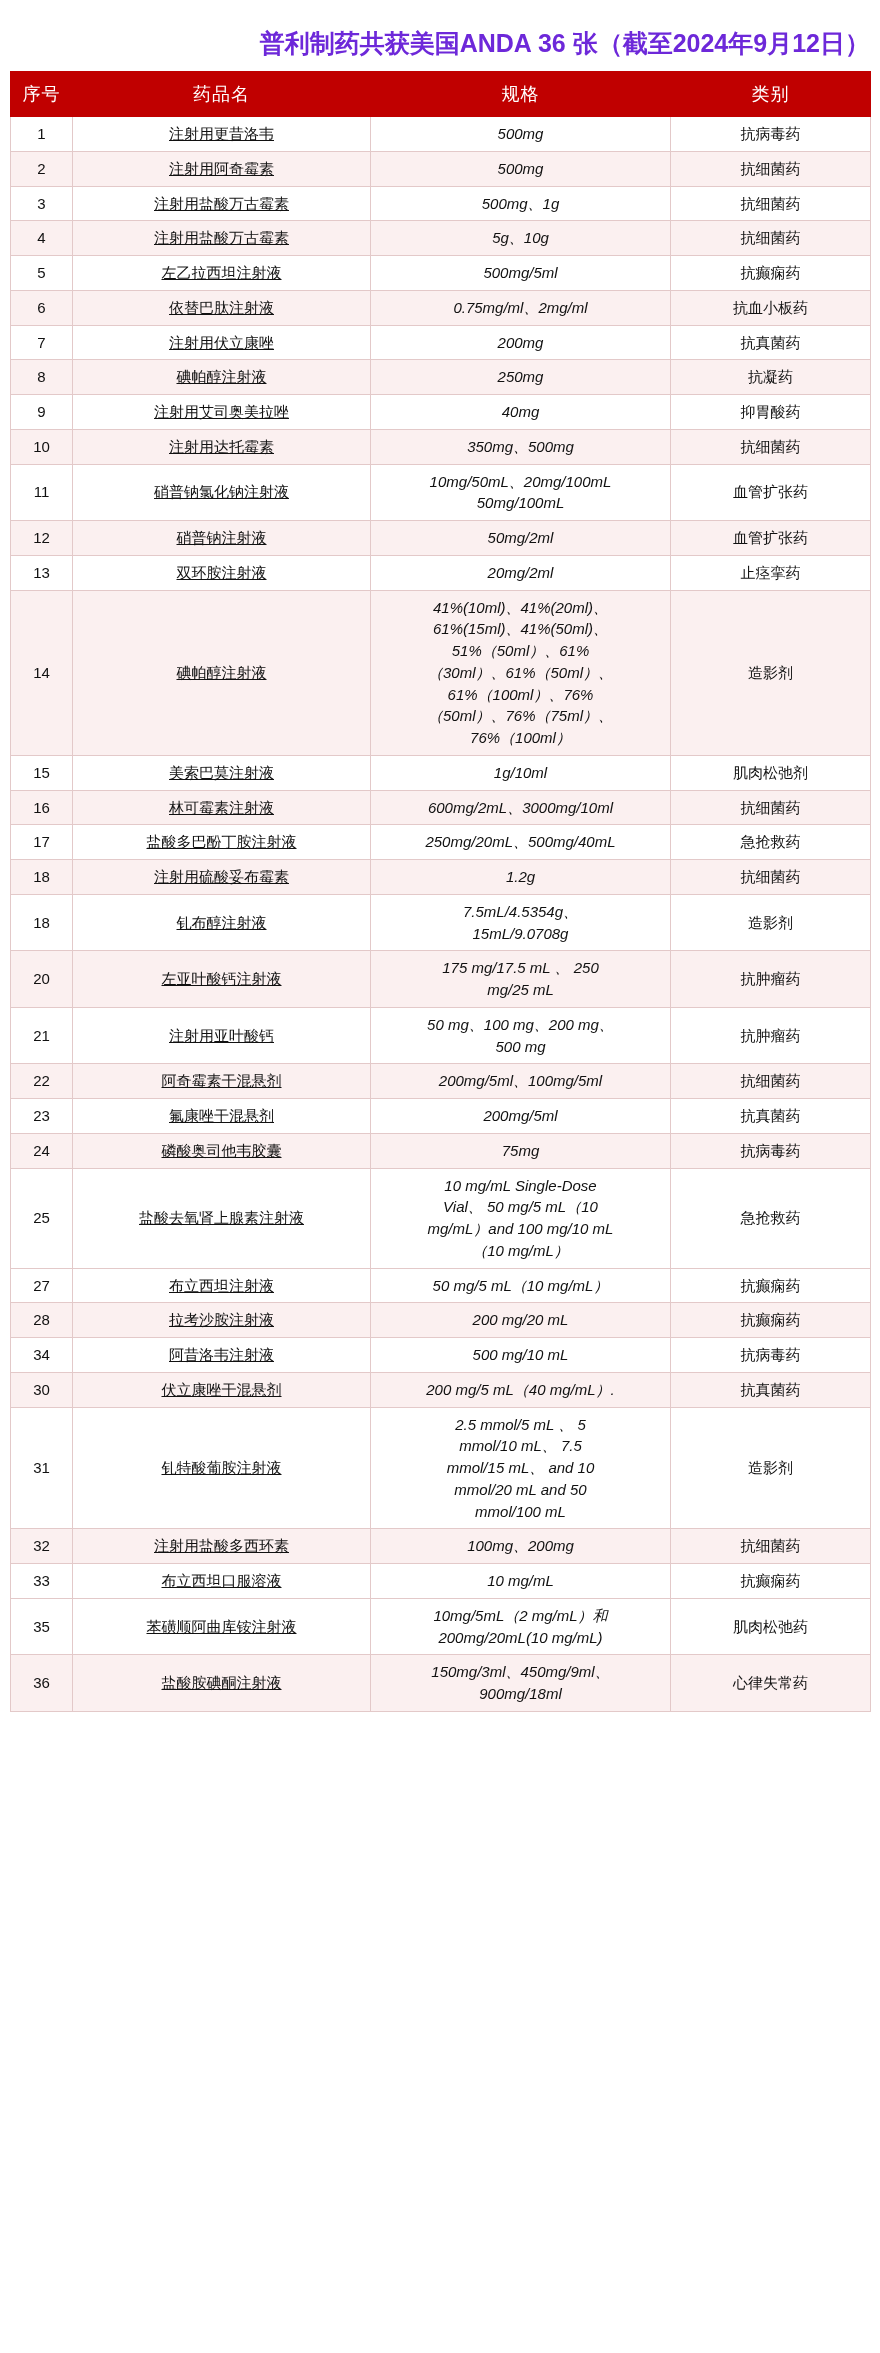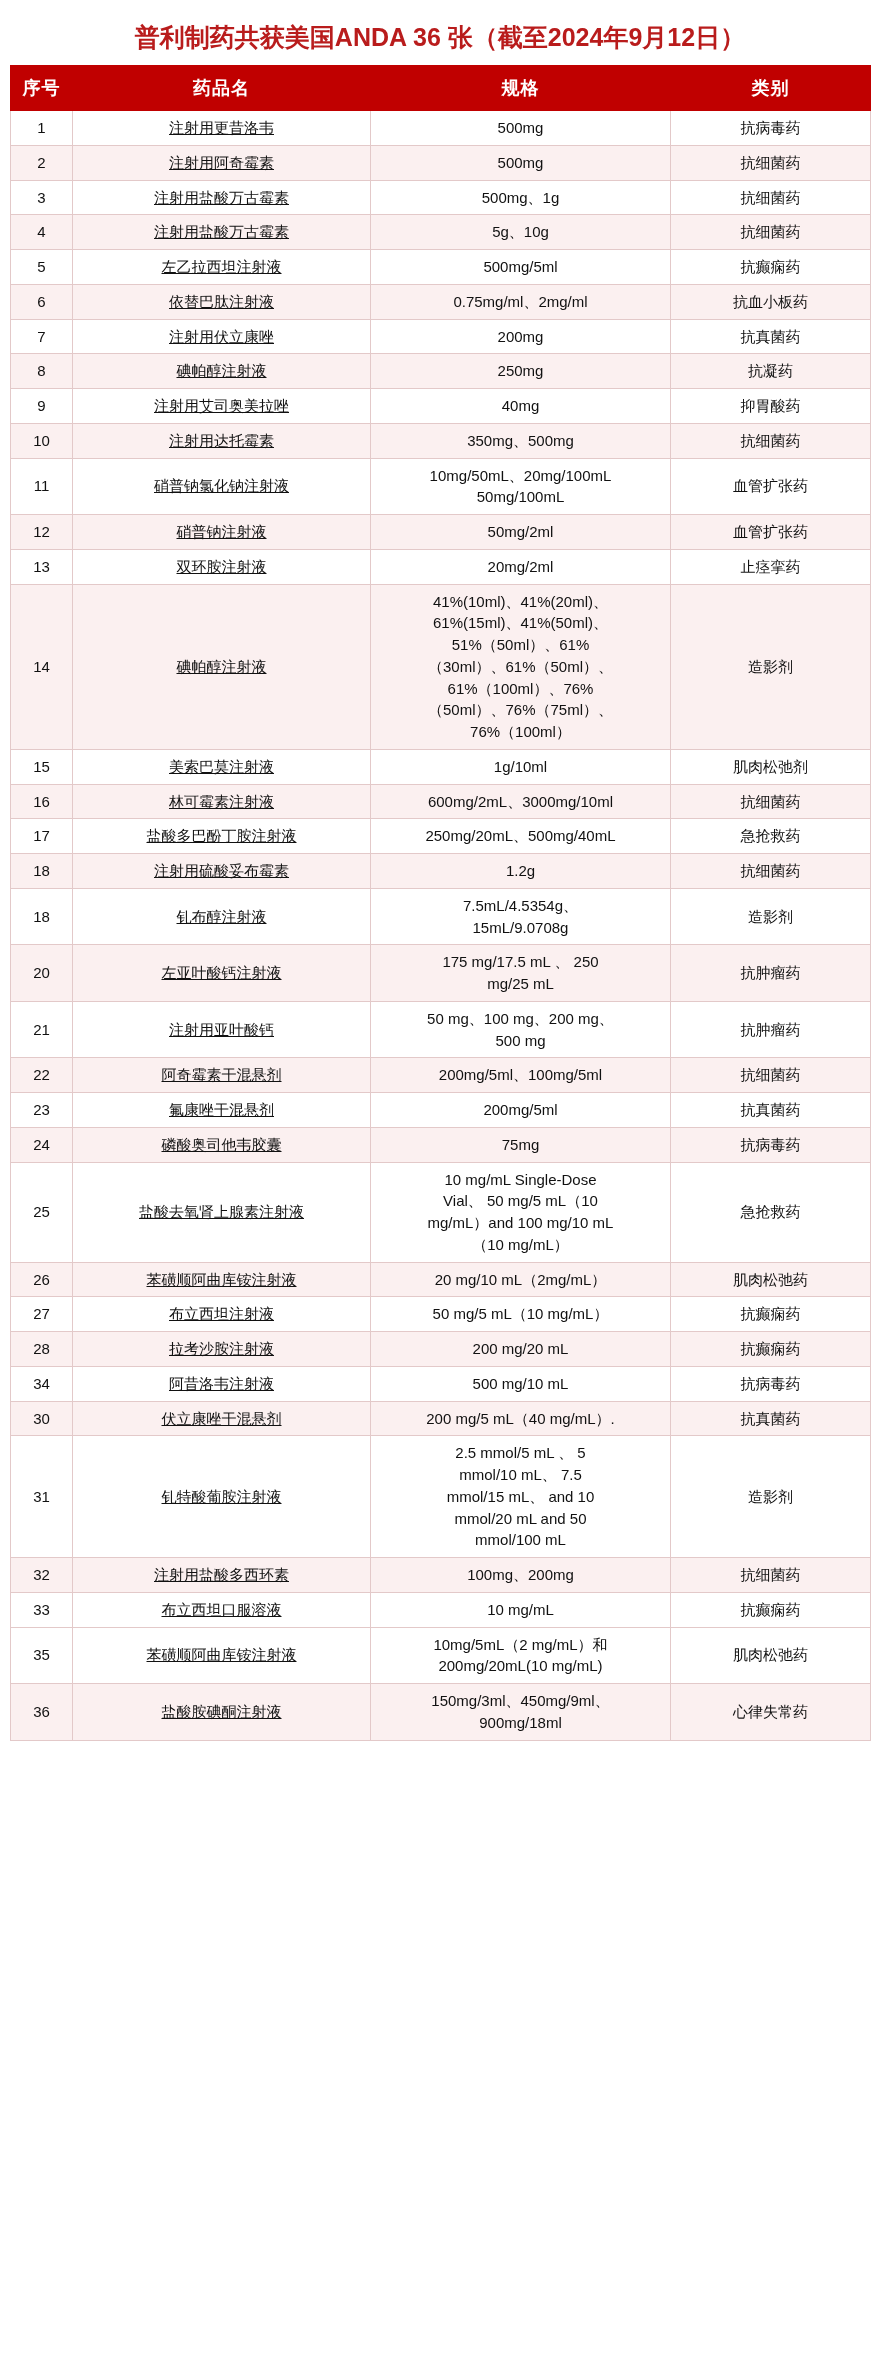--- a/index.html
+++ b/index.html
@@ -12,63 +12,63 @@
     font-family: "Liberation Sans", "DejaVu Sans", sans-serif;
     color: #000;
   }
   .page {
     width: 880px;
     box-sizing: border-box;
     padding: 0 10px 8px 10px;
     background: #ffffff;
   }
   .doc-title {
-    text-align: center;
+    text-align: right;
     font-size: 25px;
     font-weight: bold;
-    color: #b91c1c;
+    color: #6d28d9;
     letter-spacing: 0px;
-    padding: 22px 0 13px 0;
+    padding: 28px 0 13px 0;
     line-height: 1.2;
   }
   table.anda {
     width: 860px;
     border-collapse: collapse;
     table-layout: fixed;
     border: 1px solid #d0a6a6;
   }
   table.anda col.c-idx { width: 62px; }
   table.anda col.c-name { width: 298px; }
   table.anda col.c-spec { width: 300px; }
   table.anda col.c-cat { width: 200px; }
   table.anda thead th {
     background: #c00000;
     color: #ffffff;
     font-size: 18px;
-    font-weight: bold;
+    font-weight: normal;
     height: 42px;
     border: 1px solid #c00000;
     text-align: center;
     vertical-align: middle;
     letter-spacing: 1px;
   }
   table.anda tbody td {
     border: 1px solid #e3c9c9;
     text-align: center;
     vertical-align: middle;
     font-size: 15px;
     line-height: 1.45;
     padding: 6px 5px;
     color: #111;
   }
   table.anda tbody tr.odd td { background: #ffffff; }
   table.anda tbody tr.even td { background: #fbf0f0; }
   td.idx { font-size: 15px; }
   td.name { font-size: 15.5px; text-decoration: underline; }
-  td.spec { font-size: 14px; }
+  td.spec { font-size: 14px; font-style: italic; }
   td.cat { font-size: 15px; }
   .spec-cell {
     display: block;
     white-space: pre-line;
   }
 </style>
 </head>
 <body>
 
 <div class="page">
@@ -447,34 +447,20 @@
           <td class="spec">
             <span class="spec-cell">10 mg/mL Single-Dose
 Vial、 50 mg/5 mL（10
 mg/mL）and 100 mg/10 mL
 （10 mg/mL）</span>
           </td>
           <td class="cat">
             <span class="spec-cell">急抢救药</span>
           </td>
         </tr>
-        <tr class="even">
-          <td class="idx">
-            <span class="spec-cell">26</span>
-          </td>
-          <td class="name">
-            <span class="spec-cell">苯磺顺阿曲库铵注射液</span>
-          </td>
-          <td class="spec">
-            <span class="spec-cell">20 mg/10 mL（2mg/mL）</span>
-          </td>
-          <td class="cat">
-            <span class="spec-cell">肌肉松弛药</span>
-          </td>
-        </tr>
         <tr class="odd">
           <td class="idx">
             <span class="spec-cell">27</span>
           </td>
           <td class="name">
             <span class="spec-cell">布立西坦注射液</span>
           </td>
           <td class="spec">
             <span class="spec-cell">50 mg/5 mL（10 mg/mL）</span>
           </td>

